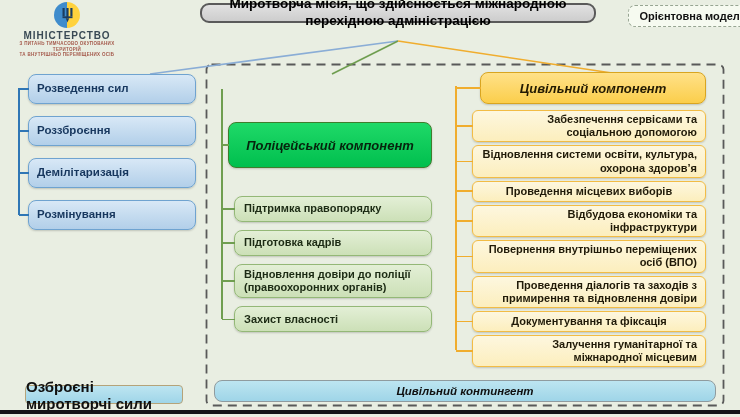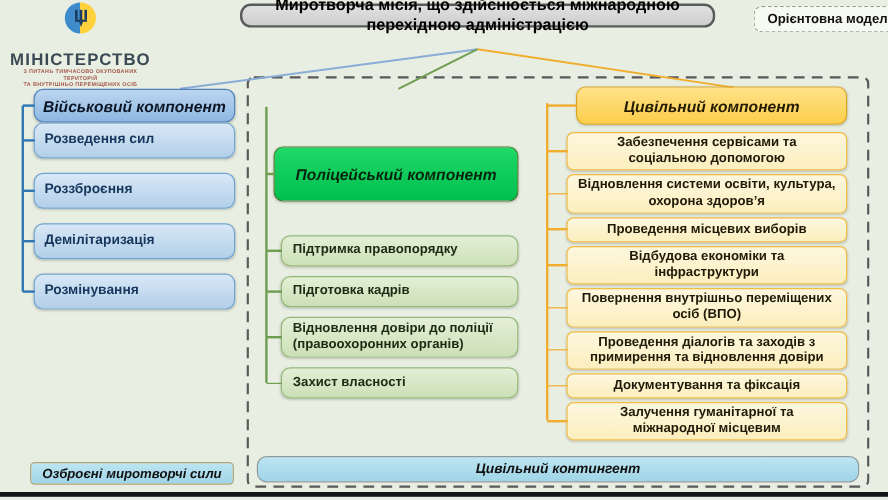--- a/index.html
+++ b/index.html
@@ -8,21 +8,21 @@
     position:relative;
     background:#e9eee2;
     font-family:"Liberation Sans","DejaVu Sans",sans-serif;
     overflow:hidden;
   }
   #connector-layer { position:absolute; inset:0; width:740px; height:417px; z-index:0; }
 
   
   .logo { position:absolute; left:12px; top:2px; width:110px; display:flex; flex-direction:column; align-items:center; z-index:2; }
   .emblem { width:26px; height:26px; border-radius:50%; background:linear-gradient(90deg,#3f8ccc 50%,#ffd23d 50%); display:flex; align-items:center; justify-content:center; }
-  .logo-title { font-size:14px; letter-spacing:1px; color:#3a4a55; margin-top:13px; font-weight:600; }
+  .logo-title { font-size:10px; letter-spacing:1px; color:#3a4a55; margin-top:2px; font-weight:600; }
   .logo-sub { font-size:4.5px; color:#a4584a; letter-spacing:.3px; line-height:1.25; text-align:center; font-weight:700; }
 
   .title-box {
     position:absolute; left:200px; top:3px; width:396px; height:20px; z-index:2;
     background:linear-gradient(#e1e1e1,#cdcdcd);
     border:2px solid #5a5a5a; border-radius:9px;
     display:flex; align-items:center; justify-content:center; text-align:center;
     font-size:13.5px; font-weight:bold; color:#000; line-height:1.25; padding:0 14px;
   }
   .model-badge {
@@ -68,30 +68,30 @@
   }
 
   
   .col-civil { left:472px; top:72px; width:234px; }
   .col-civil .vline { left:-17px; top:14px; bottom:17px; background:#f0ad2e; }
   .col-civil .hdr::before { left:-25px; width:25px; background:#f0ad2e; }
   .col-civil .item::before { left:-17px; width:17px; background:#f0ad2e; }
   .col-civil .hdr { height:32px; margin-left:8px; background:linear-gradient(#ffe189,#fbce4b); border:1.5px solid #d9a520; color:#231a02; }
   .col-civil .items { margin-top:6px; gap:3px; }
   .col-civil .item {
-    min-height:21px; padding:2px 8px; font-size:11px; color:#201a08; justify-content:center; text-align:center;
+    min-height:21px; padding:2px 8px; font-size:11px; color:#201a08; justify-content:center; text-align:right;
     background:linear-gradient(#fdf7df,#fceebd); border:1.2px solid #f2bc45; border-radius:6px;
   }
 
   
   .foot-armed {
-    position:absolute; left:25px; top:385px; width:170px; height:19px; z-index:1;
+    position:absolute; left:25px; top:385px; width:158px; height:19px; z-index:1;
     background:linear-gradient(#bde5f1,#9fd5e8); border:1.4px solid #b5a379; border-radius:4px;
     display:flex; align-items:center; justify-content:center;
-    font-size:11px; font-weight:bold; font-style:italic; color:#101010;
+    font-size:15px; font-weight:bold; color:#101010;
   }
   .foot-civil {
     position:absolute; left:214px; top:380px; width:502px; height:22px; z-index:1;
     background:linear-gradient(#bde5f1,#9fd5e8); border:1.4px solid #8f9b9f; border-radius:8px;
     display:flex; align-items:center; justify-content:center;
     font-size:11.5px; font-weight:bold; font-style:italic; color:#101010;
   }
   .bottom-bar { position:absolute; left:0; top:410px; width:740px; height:4px; background:#141418; z-index:2; }
 </style>
 </head>
@@ -120,21 +120,20 @@
   <div class="logo-sub">З ПИТАНЬ ТИМЧАСОВО ОКУПОВАНИХ ТЕРИТОРІЙ</div>
   <div class="logo-sub">ТА ВНУТРІШНЬО ПЕРЕМІЩЕНИХ ОСІБ</div>
 </div>
 
 <div class="title-box">Миротворча місія, що здійснюється міжнародною перехідною адміністрацією</div>
 
 <div class="model-badge">Орієнтовна модель</div>
 
 <div class="col col-military">
   <div class="vline"></div>
-  <div class="hdr">Військовий компонент</div>
   <div class="items">
 
       <div class="item">
         <span>Розведення сил</span>
       </div>
 
       <div class="item">
         <span>Роззброєння</span>
       </div>
 

